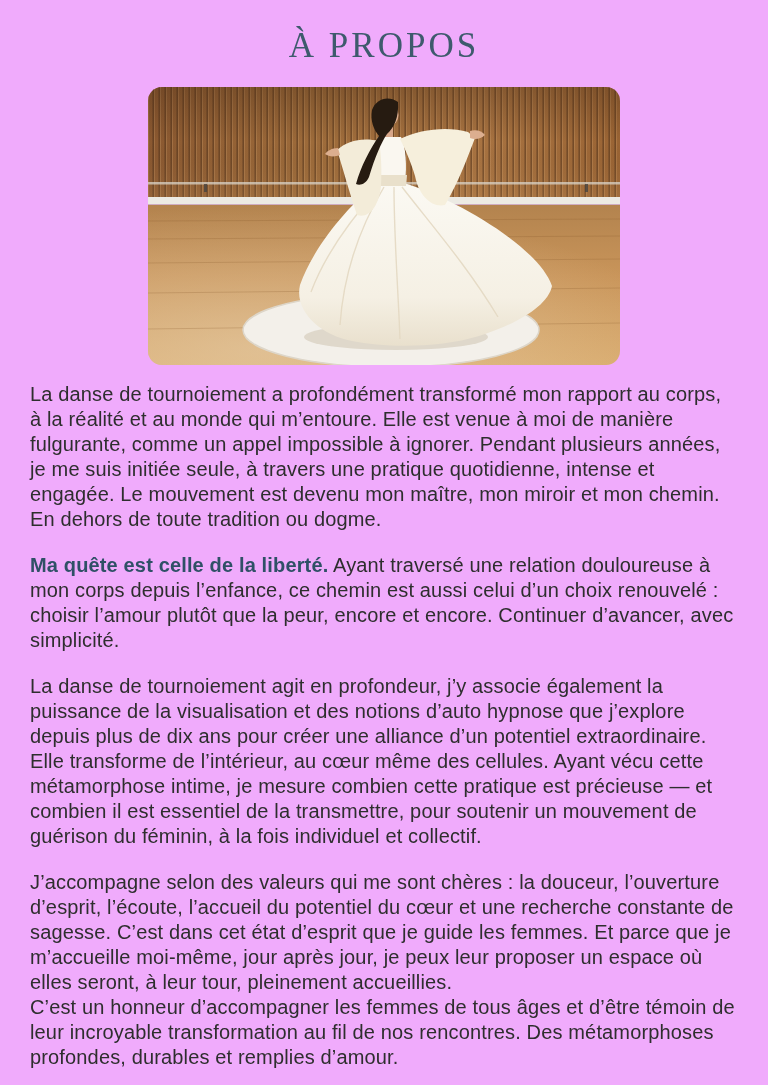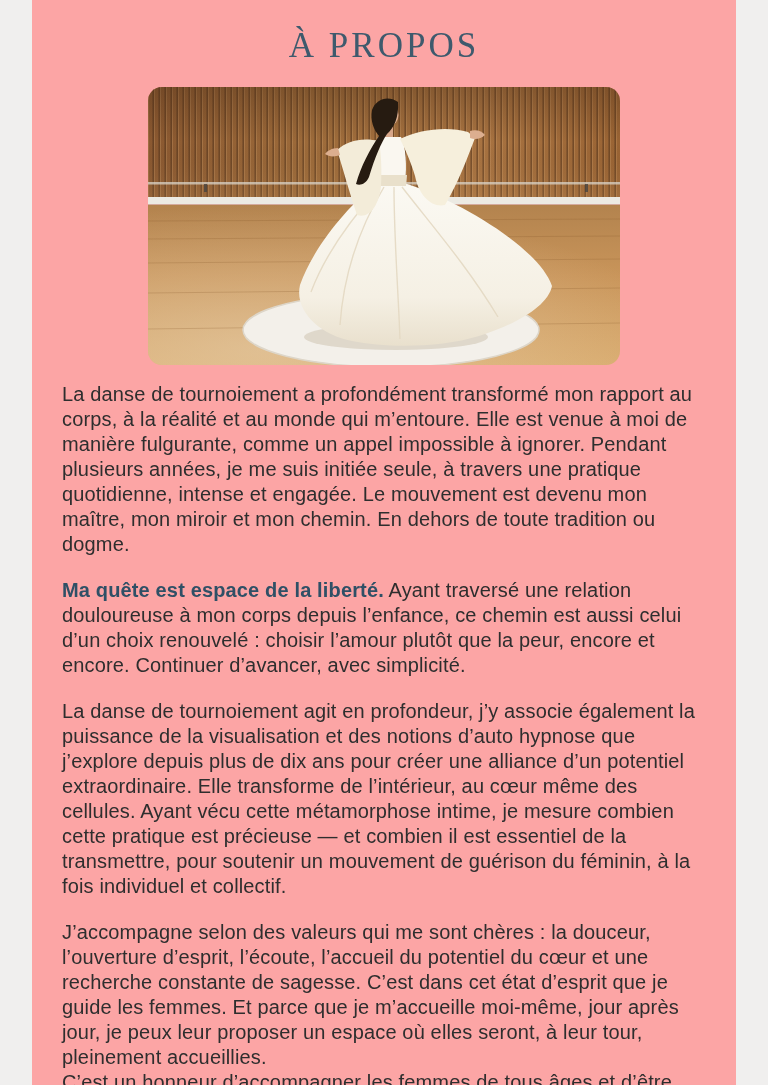--- a/index.html
+++ b/index.html
@@ -3,24 +3,24 @@
 <meta charset="utf-8">
 <style>
   html, body {
     margin: 0;
     padding: 0;
     background: #f0efee;
     font-family: "Liberation Sans", sans-serif;
   }
   .page {
     position: relative;
-    width: 704px;
+    width: 768px;
     height: 1085px;
     margin: 0 auto;
-    background: #fca5a5;
+    background: #f0abfc;
     overflow: hidden;
   }
   .page-title {
     margin: 0;
     padding-top: 26px;
     text-align: center;
     font-family: "Liberation Serif", "DejaVu Serif", serif;
     font-weight: 400;
     font-size: 35px;
     letter-spacing: 3px;
@@ -164,20 +164,20 @@
              C 222 62, 213 79, 208 97
              C 212 99, 218 97, 221 90
              C 227 70, 233 56, 239 47
              C 246 41, 251 30, 250 15 Z"></path>
       </g>
     </svg>
   </div>
 
   <div class="content">
     <p>La danse de tournoiement a profondément transformé mon rapport au corps, à la réalité et au monde qui m’entoure. Elle est venue à moi de manière fulgurante, comme un appel impossible à ignorer. Pendant plusieurs années, je me suis initiée seule, à travers une pratique quotidienne, intense et engagée. Le mouvement est devenu mon maître, mon miroir et mon chemin. En dehors de toute tradition ou dogme.</p>
-    <p><span class="lead">Ma quête est espace de la liberté.</span> <span>Ayant traversé une relation douloureuse à mon corps depuis l’enfance, ce chemin est aussi celui d’un choix renouvelé : choisir l’amour plutôt que la peur, encore et encore. Continuer d’avancer, avec simplicité.</span></p>
+    <p><span class="lead">Ma quête est celle de la liberté.</span> <span>Ayant traversé une relation douloureuse à mon corps depuis l’enfance, ce chemin est aussi celui d’un choix renouvelé : choisir l’amour plutôt que la peur, encore et encore. Continuer d’avancer, avec simplicité.</span></p>
     <p>La danse de tournoiement agit en profondeur, j’y associe également la puissance de la visualisation et des notions d’auto hypnose que j’explore depuis plus de dix ans pour créer une alliance d’un potentiel extraordinaire. Elle transforme de l’intérieur, au cœur même des cellules. Ayant vécu cette métamorphose intime, je mesure combien cette pratique est précieuse — et combien il est essentiel de la transmettre, pour soutenir un mouvement de guérison du féminin, à la fois individuel et collectif.</p>
     <p><span>J’accompagne selon des valeurs qui me sont chères : la douceur, l’ouverture d’esprit, l’écoute, l’accueil du potentiel du cœur et une recherche constante de sagesse. C’est dans cet état d’esprit que je guide les femmes. Et parce que je m’accueille moi-même, jour après jour, je peux leur proposer un espace où elles seront, à leur tour, pleinement accueillies.</span><br>
     <span>C’est un honneur d’accompagner les femmes de tous âges et d’être témoin de leur incroyable transformation au fil de nos rencontres. Des métamorphoses profondes, durables et remplies d’amour.</span></p>
     <div class="signature">Eä</div>
   </div>
 
 </div>
 
 </body></html>

